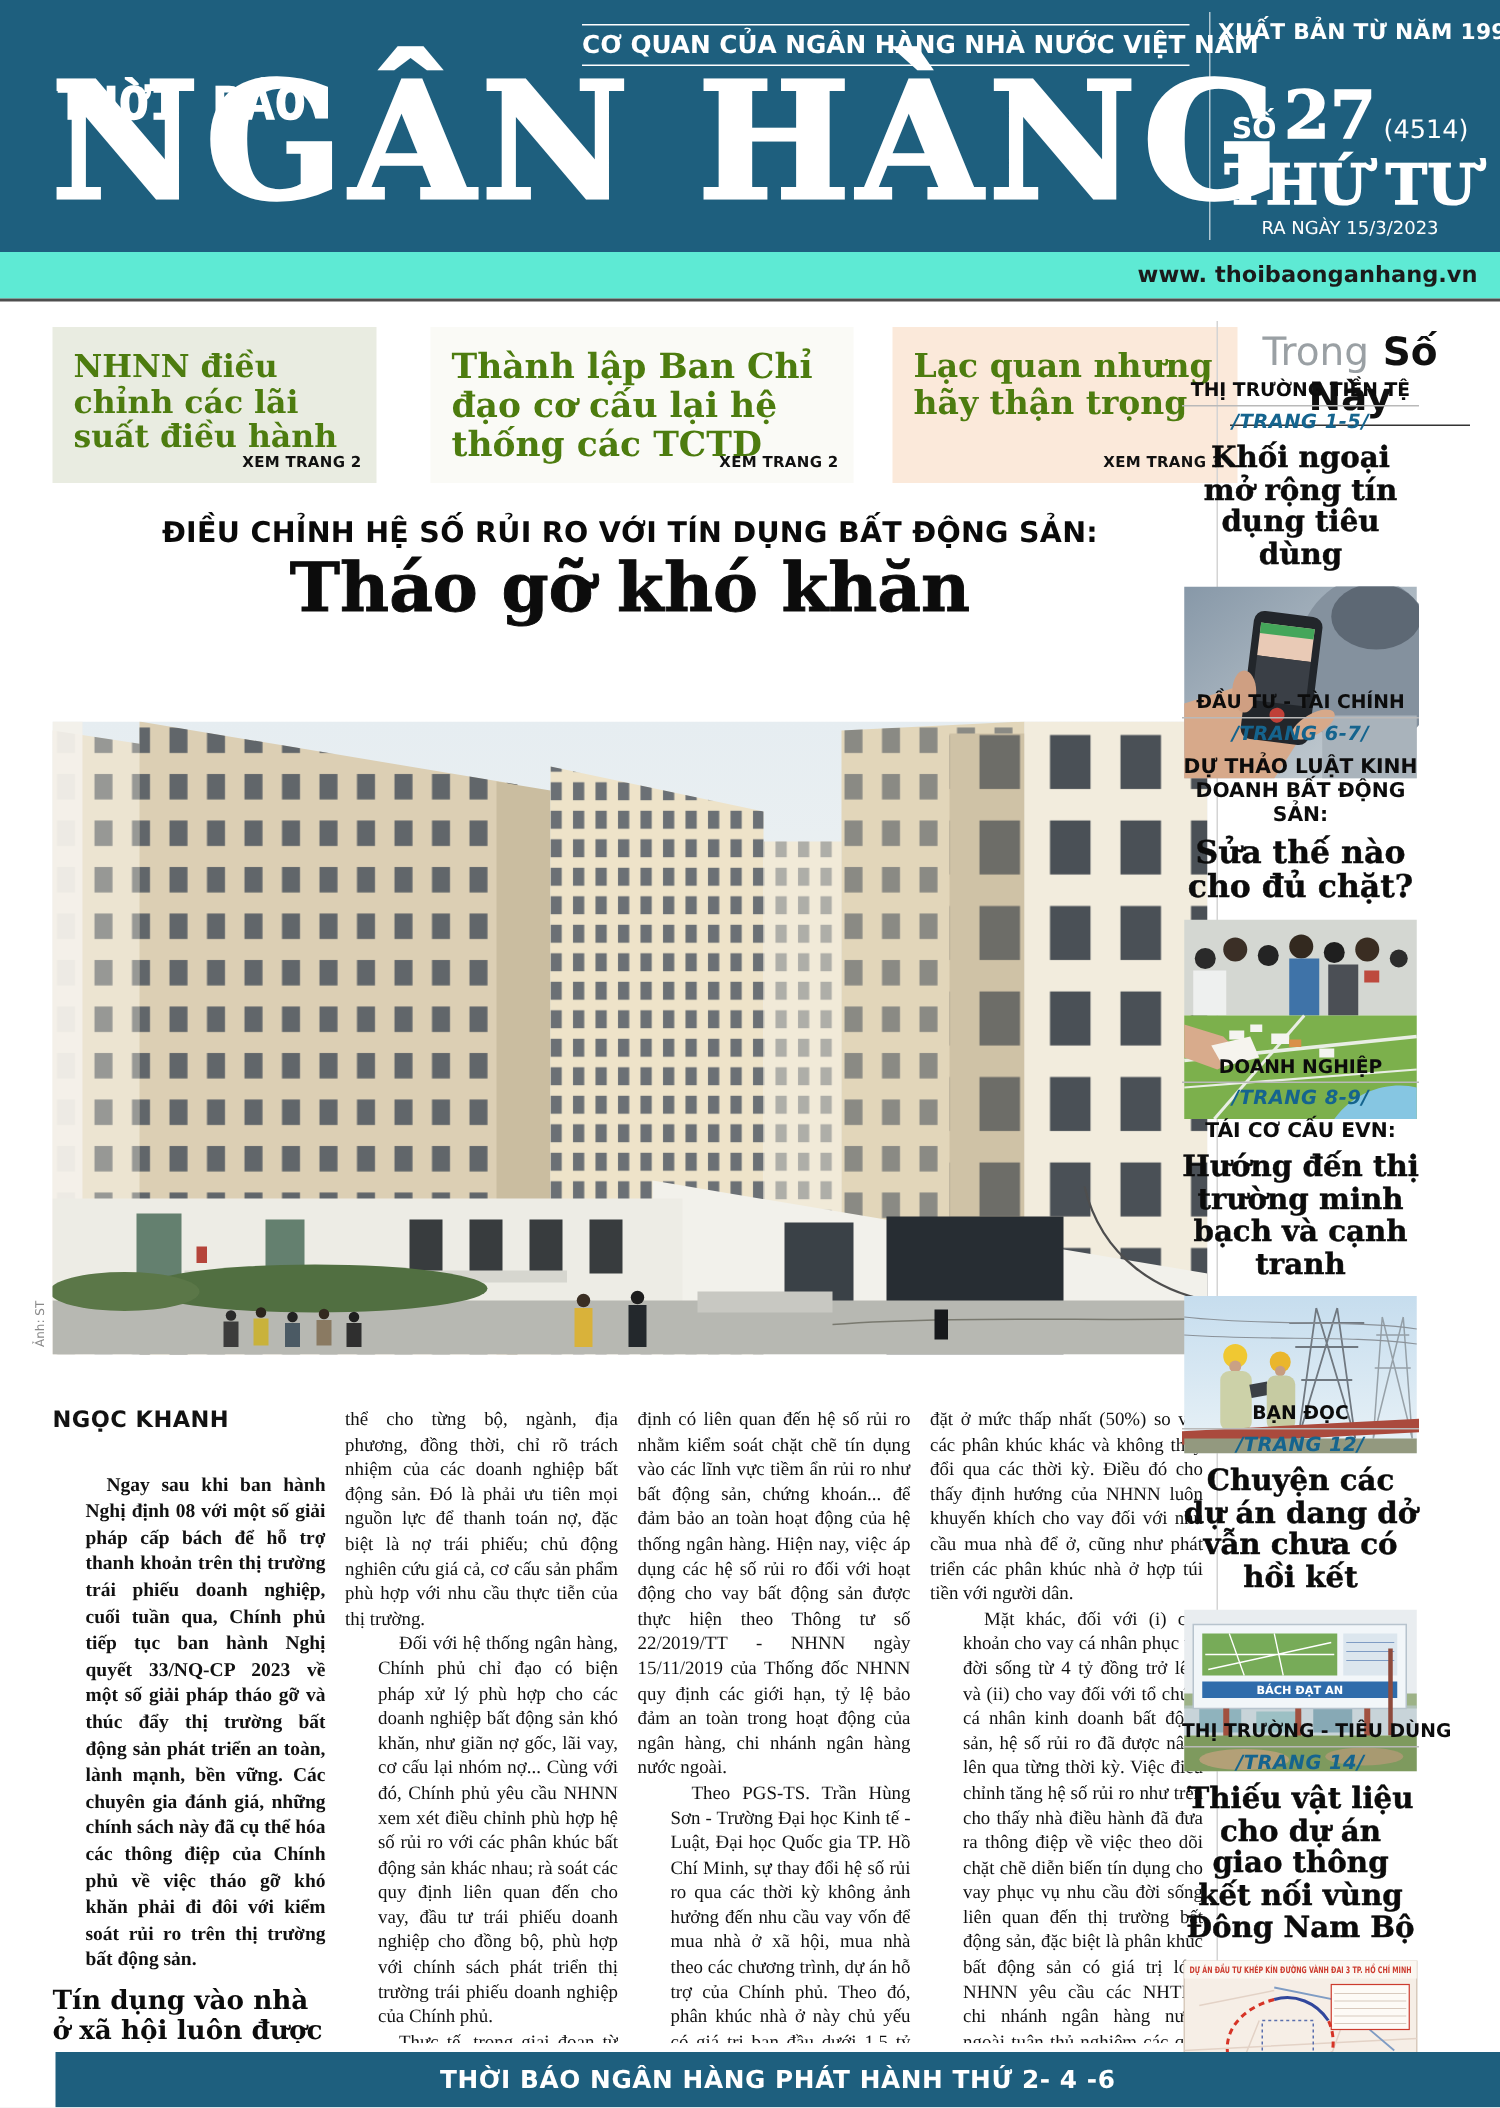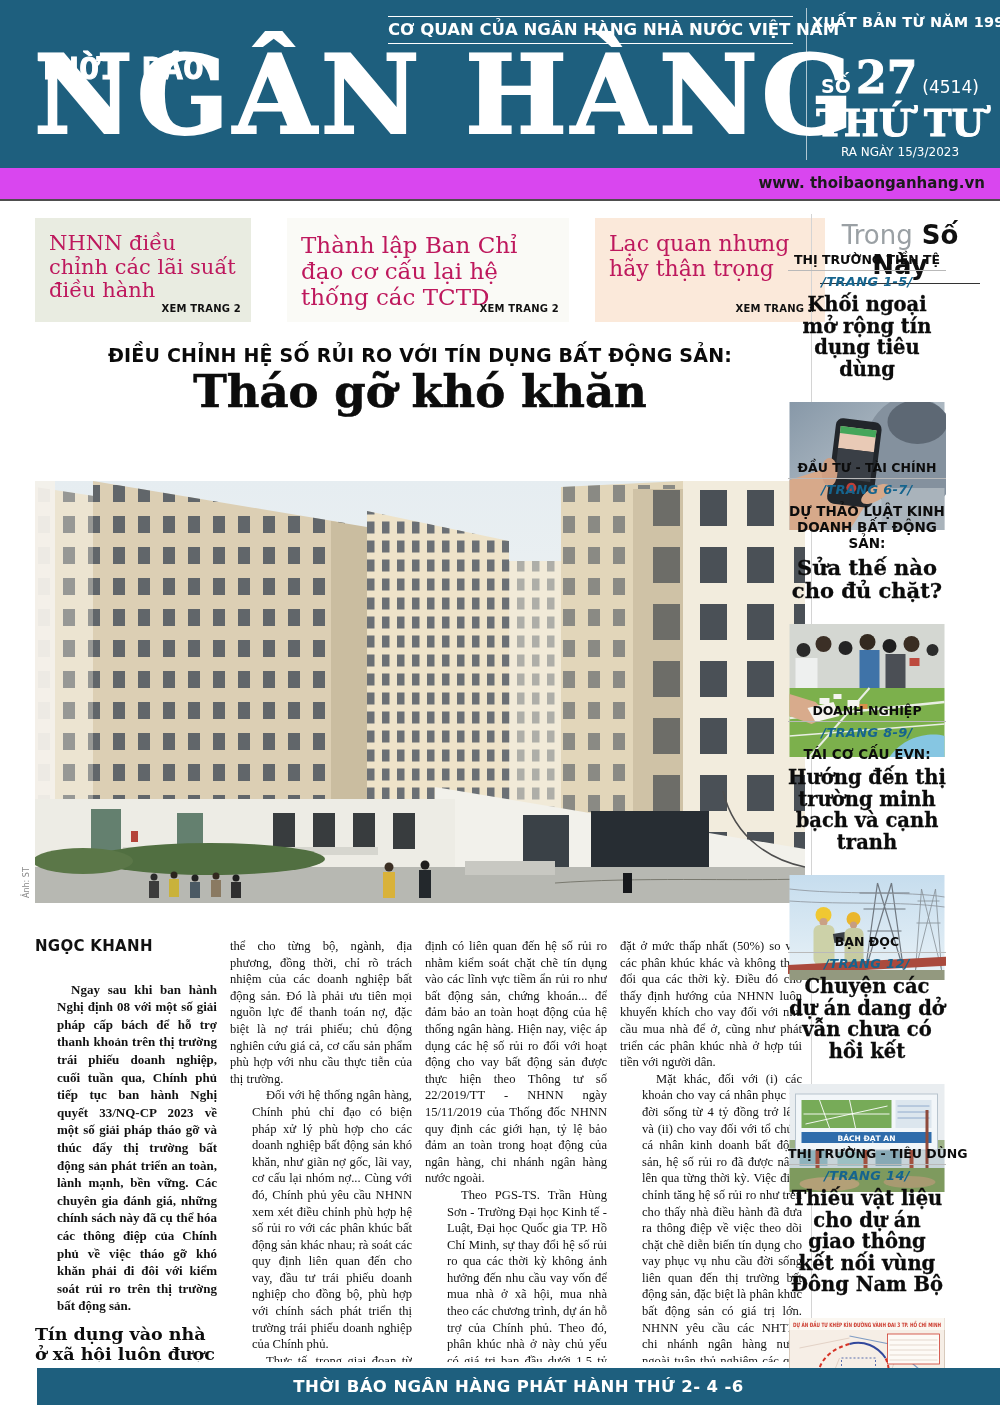--- a/index.html
+++ b/index.html
@@ -14,27 +14,27 @@
   .mh-vrule { position:absolute; left:806px; top:8px; width:1px; height:152px; background:rgba(255,255,255,.65); }
   .mh-info { position:absolute; left:812px; top:14px; width:176px; text-align:center; font-family:"DejaVu Sans", sans-serif; }
   .mh-since { font-weight:bold; font-size:14.5px; letter-spacing:.2px; white-space:nowrap; }
   .mh-issue { margin-top:22px; white-space:nowrap; }
   .mh-issue .so { font-weight:bold; font-size:19px; }
   .mh-issue .num { font-weight:bold; font-size:44px; font-family:"DejaVu Serif", serif; -webkit-text-stroke:1px #fff; }
   .mh-issue .alt { font-size:17px;text-align:center; }
   .mh-weekday { font-family:"DejaVu Serif", serif; font-weight:bold; font-size:37px; line-height:40px; -webkit-text-stroke:1px #fff; }
   .mh-date { font-size:12px; margin-top:2px; white-space:nowrap; }
   .mh-price { font-weight:bold; font-size:16px; margin-top:16px; }
-  .website-strip { position:absolute; top:168px; left:0; width:1000px; height:31px; background:#d946ef;padding-left:36px; }
+  .website-strip { position:absolute; top:168px; left:0; width:1000px; height:31px; background:#5eead4;padding-left:36px; }
   .website { position:absolute; right:15px; top:6px; font-family:"DejaVu Sans", sans-serif; font-weight:bold; font-size:15px; color:#1b1b1b; }
   .header-rule { position:absolute; top:199px; left:0; width:1000px; height:2px; background:#4e4e4e; }
 
   
   .teaser { position:absolute; top:218px; height:104px; padding:14px 12px 8px 14px; }
-  .teaser h3 { font-family:"DejaVu Serif", serif; font-weight:normal; line-height:1.13; color:#be185d; }
+  .teaser h3 { font-family:"DejaVu Serif", serif; font-weight:bold; line-height:1.13; color:#4d7c0f; }
   .t1 { left:35px; width:216px; background:var(--teaser1-bg,#e9ece1); }
   .t1 h3 { font-size:21px; }
   .t2 { left:287px; width:282px; background:var(--teaser2-bg,#fafaf6); }
   .t2 h3 { font-size:23px; }
   .t3 { left:595px; width:230px; background:var(--teaser3-bg,#fbe9da); }
   .t3 h3 { font-size:22px; }
   .xem { position:absolute; right:10px; bottom:8px; font-family:"DejaVu Sans", sans-serif; font-weight:bold; font-size:10px; color:#111; letter-spacing:.2px; cursor:pointer; }
 
   
   .kicker { position:absolute; top:344px; left:35px; width:770px; text-align:center; font-family:"DejaVu Sans", sans-serif; font-weight:bold; font-size:19px; color:#0a0a0a; letter-spacing:.2px; }
@@ -58,21 +58,21 @@
   .sidebar-header .inner { display:inline-block; border-bottom:1.5px solid #333; padding:0 2px 3px 2px; }
   .sidebar-header .lt { color:#9aa0a4; }
   .sidebar-header .bd { color:#101010; font-weight:bold; }
   .sb-section { position:absolute; left:788px; width:158px; text-align:center; }
   .sb-cat { font-family:"DejaVu Sans", sans-serif; font-weight:bold; font-size:12.5px; color:#0c0c0c; white-space:nowrap; }
   .sb-rule { height:1px; background:#b9b9b9; margin:3px 0 3px 0; }
   .sb-page { font-family:"DejaVu Sans", sans-serif; font-weight:bold; font-style:italic; font-size:13px; color:var(--page-ref-blue,#15648e); letter-spacing:.3px; cursor:pointer; }
   .sb-kicker { font-family:"DejaVu Sans", sans-serif; font-weight:bold; font-size:13.5px; line-height:16px; margin-top:6px; color:#0c0c0c; }
   .sb-title { font-family:"DejaVu Serif", serif; font-weight:bold; font-size:19.5px; line-height:21.5px; margin-top:5px; color:#0b0b0b; -webkit-text-stroke:.3px #0b0b0b; }
   .sb-title.big { font-size:21px; line-height:23px; }
-  .sb-photo { margin-top:22px; }
+  .sb-photo { margin-top:11px; }
   .sb-photo svg { display:block; }
 
   
   .footer-bar { position:absolute; top:1368px; left:37px; width:963px; height:37px; background:var(--brand-teal,#1e5f7e); color:#fff; text-align:center; font-family:"DejaVu Sans", sans-serif; font-weight:bold; font-size:16.5px; line-height:37px; letter-spacing:.4px; }
 </style>
 </head>
 <body>
 
 <div class="page">
 

